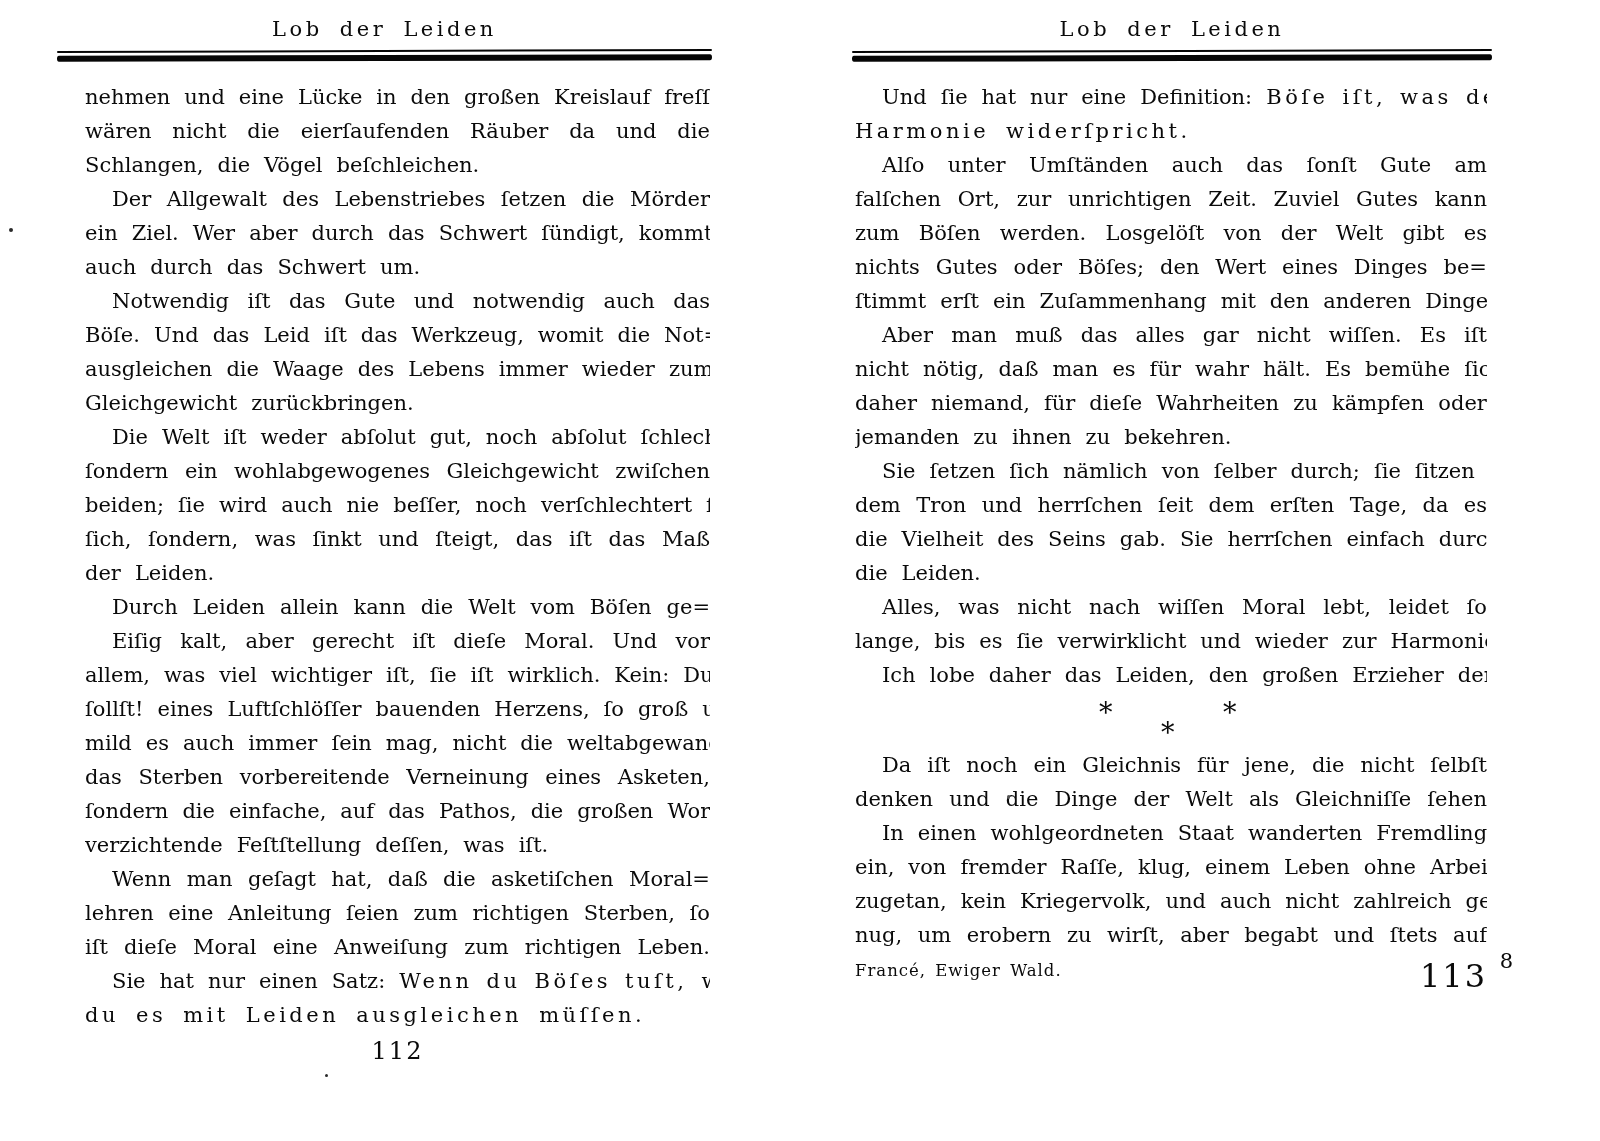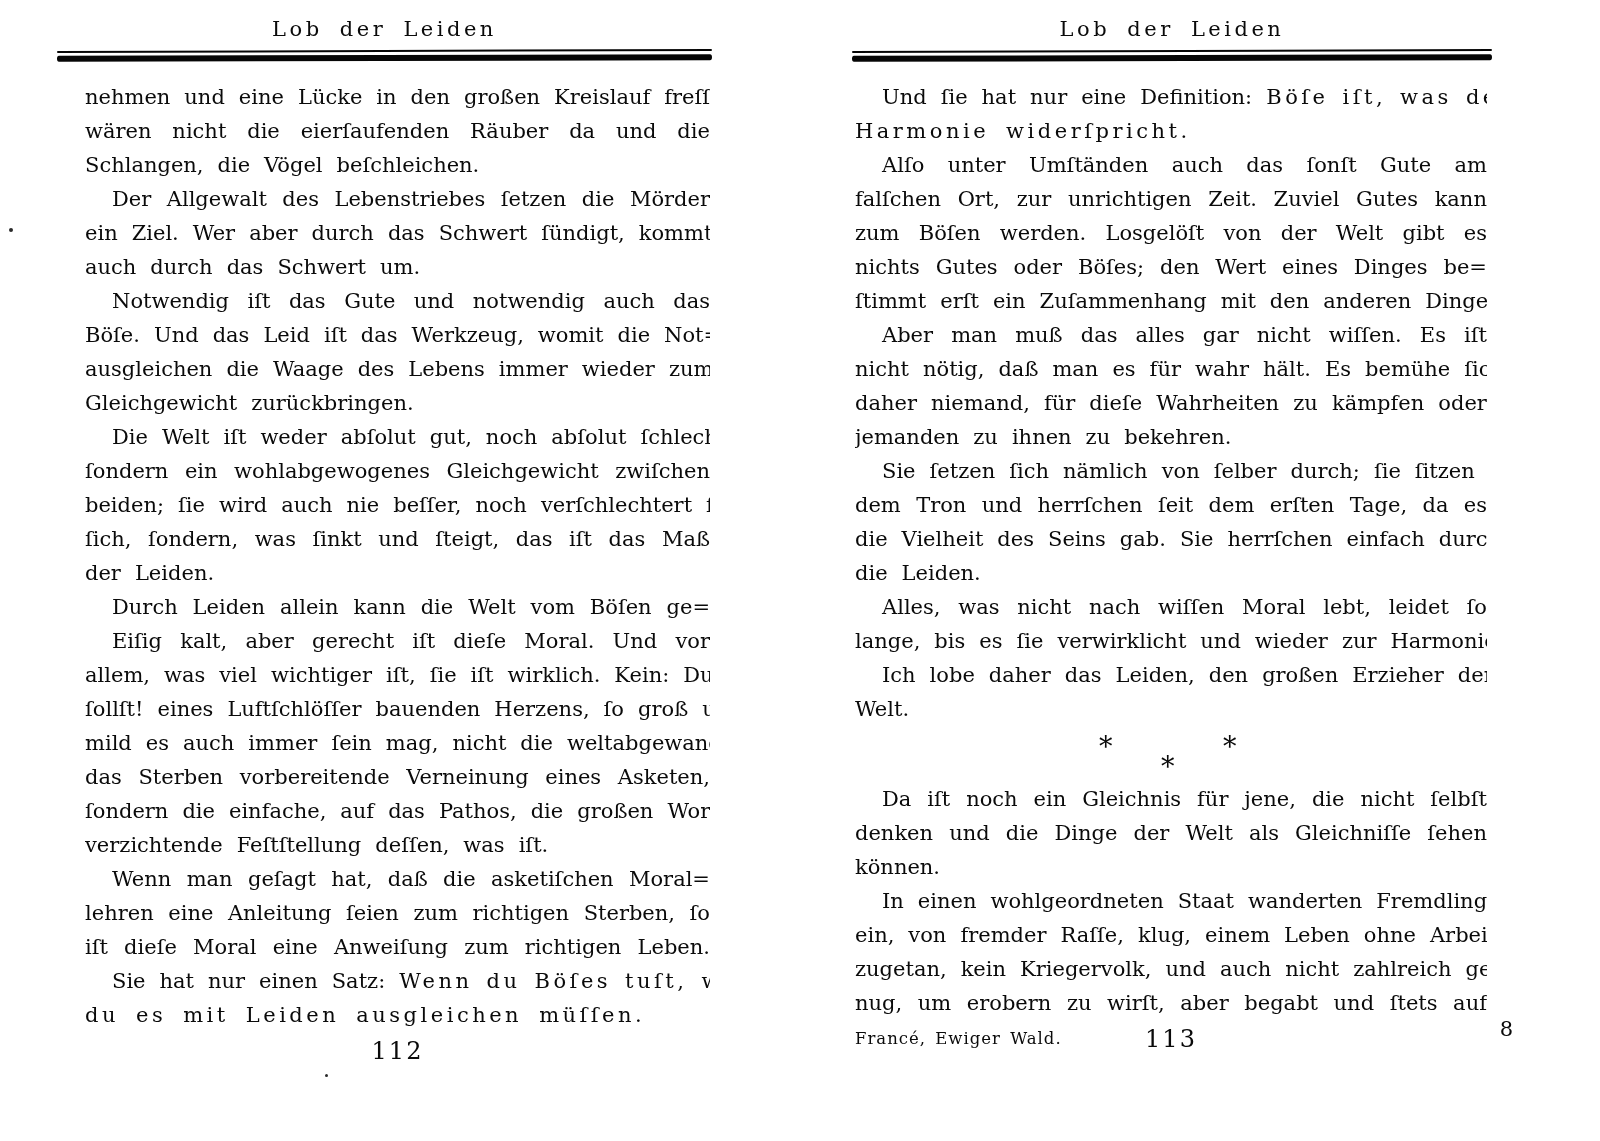--- a/index.html
+++ b/index.html
@@ -37,21 +37,21 @@
 
   .divider{position:relative;height:56px;}
   .divider .ast{position:absolute;font-size:27px;line-height:27px;}
   .divider .ast.a1{left:calc(50% - 72px);top:2px;}
   .divider .ast.a2{left:calc(50% + 52px);top:2px;}
   .divider .ast.a3{left:calc(50% - 10px);top:22px;}
 
   .folio{ text-align:center;font-size:24px;letter-spacing:2px;}
   .page-footer{position:relative;margin-top:0;height:30px;}
   .imprint{position:absolute;left:0;top:4px;font-size:16.5px;letter-spacing:1px;word-spacing:3px;}
-  .folio-center{position:absolute;left:0;right:0;text-align:center;top:0;font-size:24px;letter-spacing:2px;}
+  .folio-center{position:absolute;left:0;right:0;text-align:right;top:0;font-size:32px;letter-spacing:2px;}
   .signature{position:absolute;right:-26px;top:-8px;font-size:21px;}
 
   .speck{position:absolute;background:#2a2a2a;border-radius:50%;}
   .speck.s1{left:9px;top:228px;width:4px;height:4px;}
   .speck.s2{left:325px;top:1074px;width:3px;height:3px;}
   .speck.s3{left:1007px;top:795px;width:3px;height:4px;background:#555;}
 </style>
 </head>
 <body>
 
@@ -543,23 +543,20 @@
             <span class="w">Ich</span>
             <span class="w">lobe</span>
             <span class="w">daher</span>
             <span class="w">das</span>
             <span class="w">Leiden,</span>
             <span class="w">den</span>
             <span class="w">großen</span>
             <span class="w">Erzieher</span>
             <span class="w">der</span>
           </div>
-          <div class="line">
-            <span class="w">Welt.</span>
-          </div>
         </div>
         <div class="divider">
           <span class="ast a1">*</span>
           <span class="ast a2">*</span>
           <span class="ast a3">*</span>
         </div>
         <div class="para">
           <div class="line indent j">
             <span class="w">Da</span>
             <span class="w">iſt</span>
@@ -575,23 +572,20 @@
           <div class="line j">
             <span class="w">denken</span>
             <span class="w">und</span>
             <span class="w">die</span>
             <span class="w">Dinge</span>
             <span class="w">der</span>
             <span class="w">Welt</span>
             <span class="w">als</span>
             <span class="w">Gleichniſſe</span>
             <span class="w">ſehen</span>
-          </div>
-          <div class="line">
-            <span class="w">können.</span>
           </div>
         </div>
         <div class="para">
           <div class="line indent j">
             <span class="w">In</span>
             <span class="w">einen</span>
             <span class="w">wohlgeordneten</span>
             <span class="w">Staat</span>
             <span class="w">wanderten</span>
             <span class="w">Fremdlinge</span>

